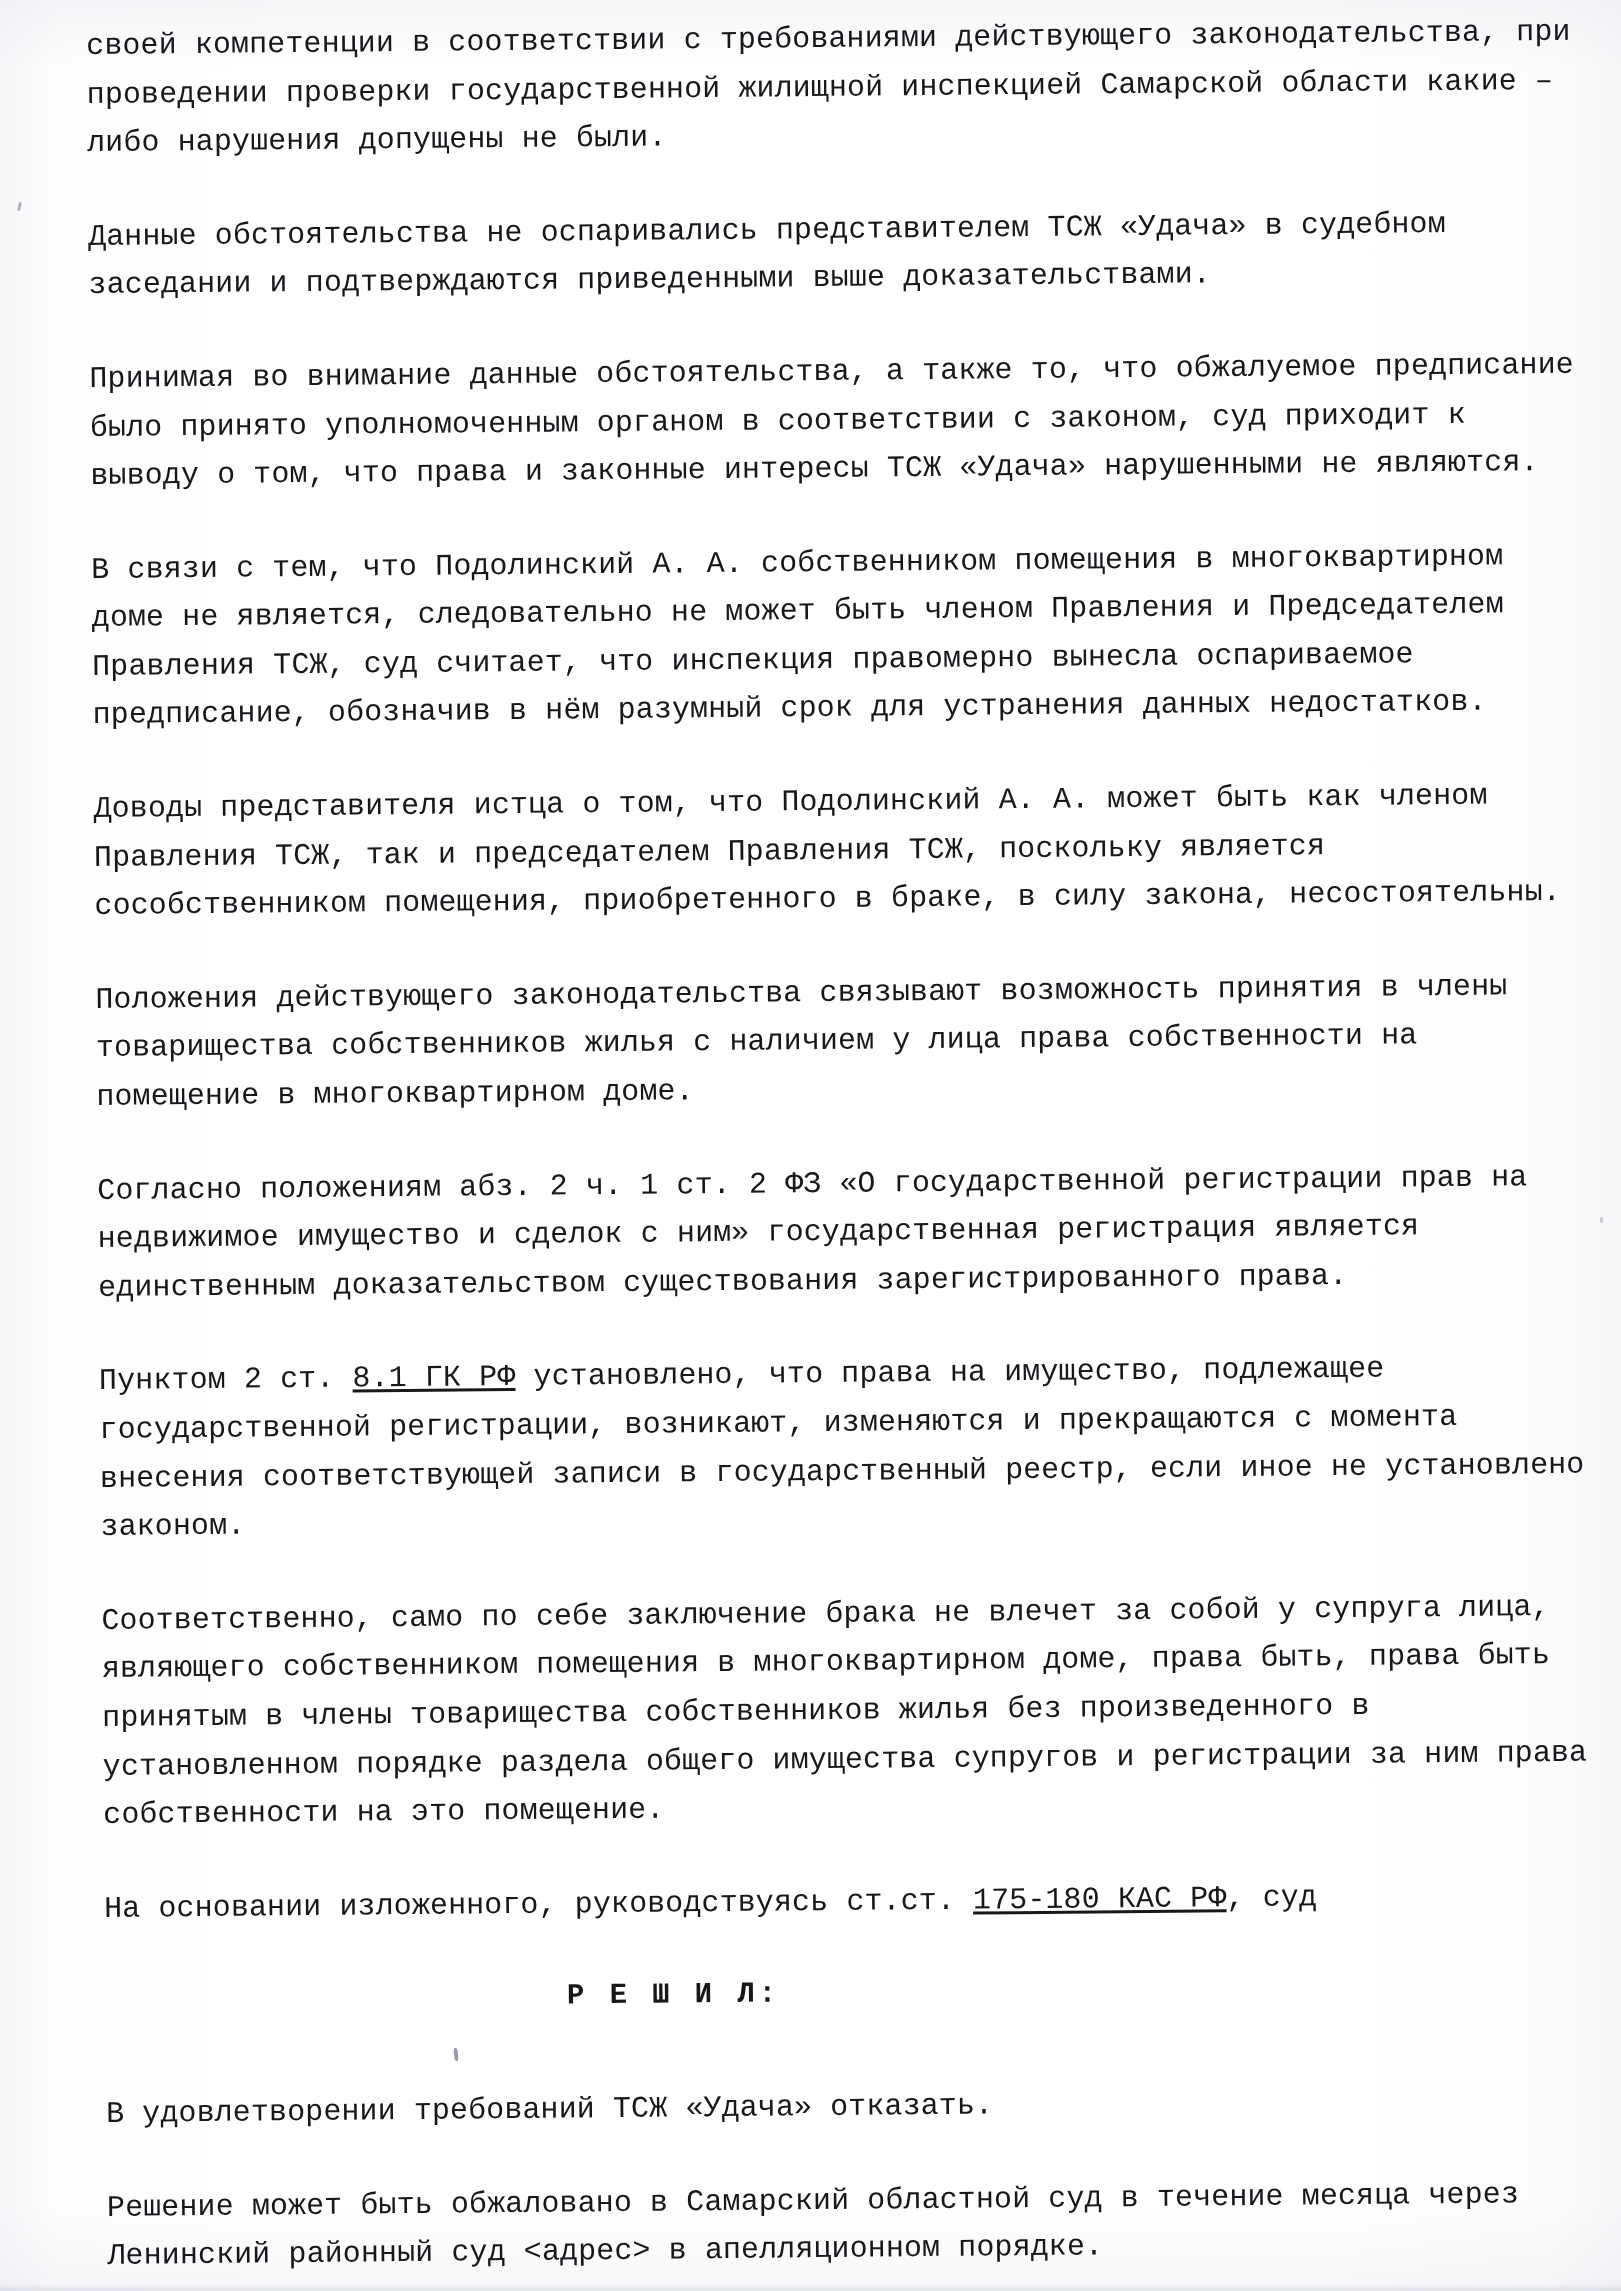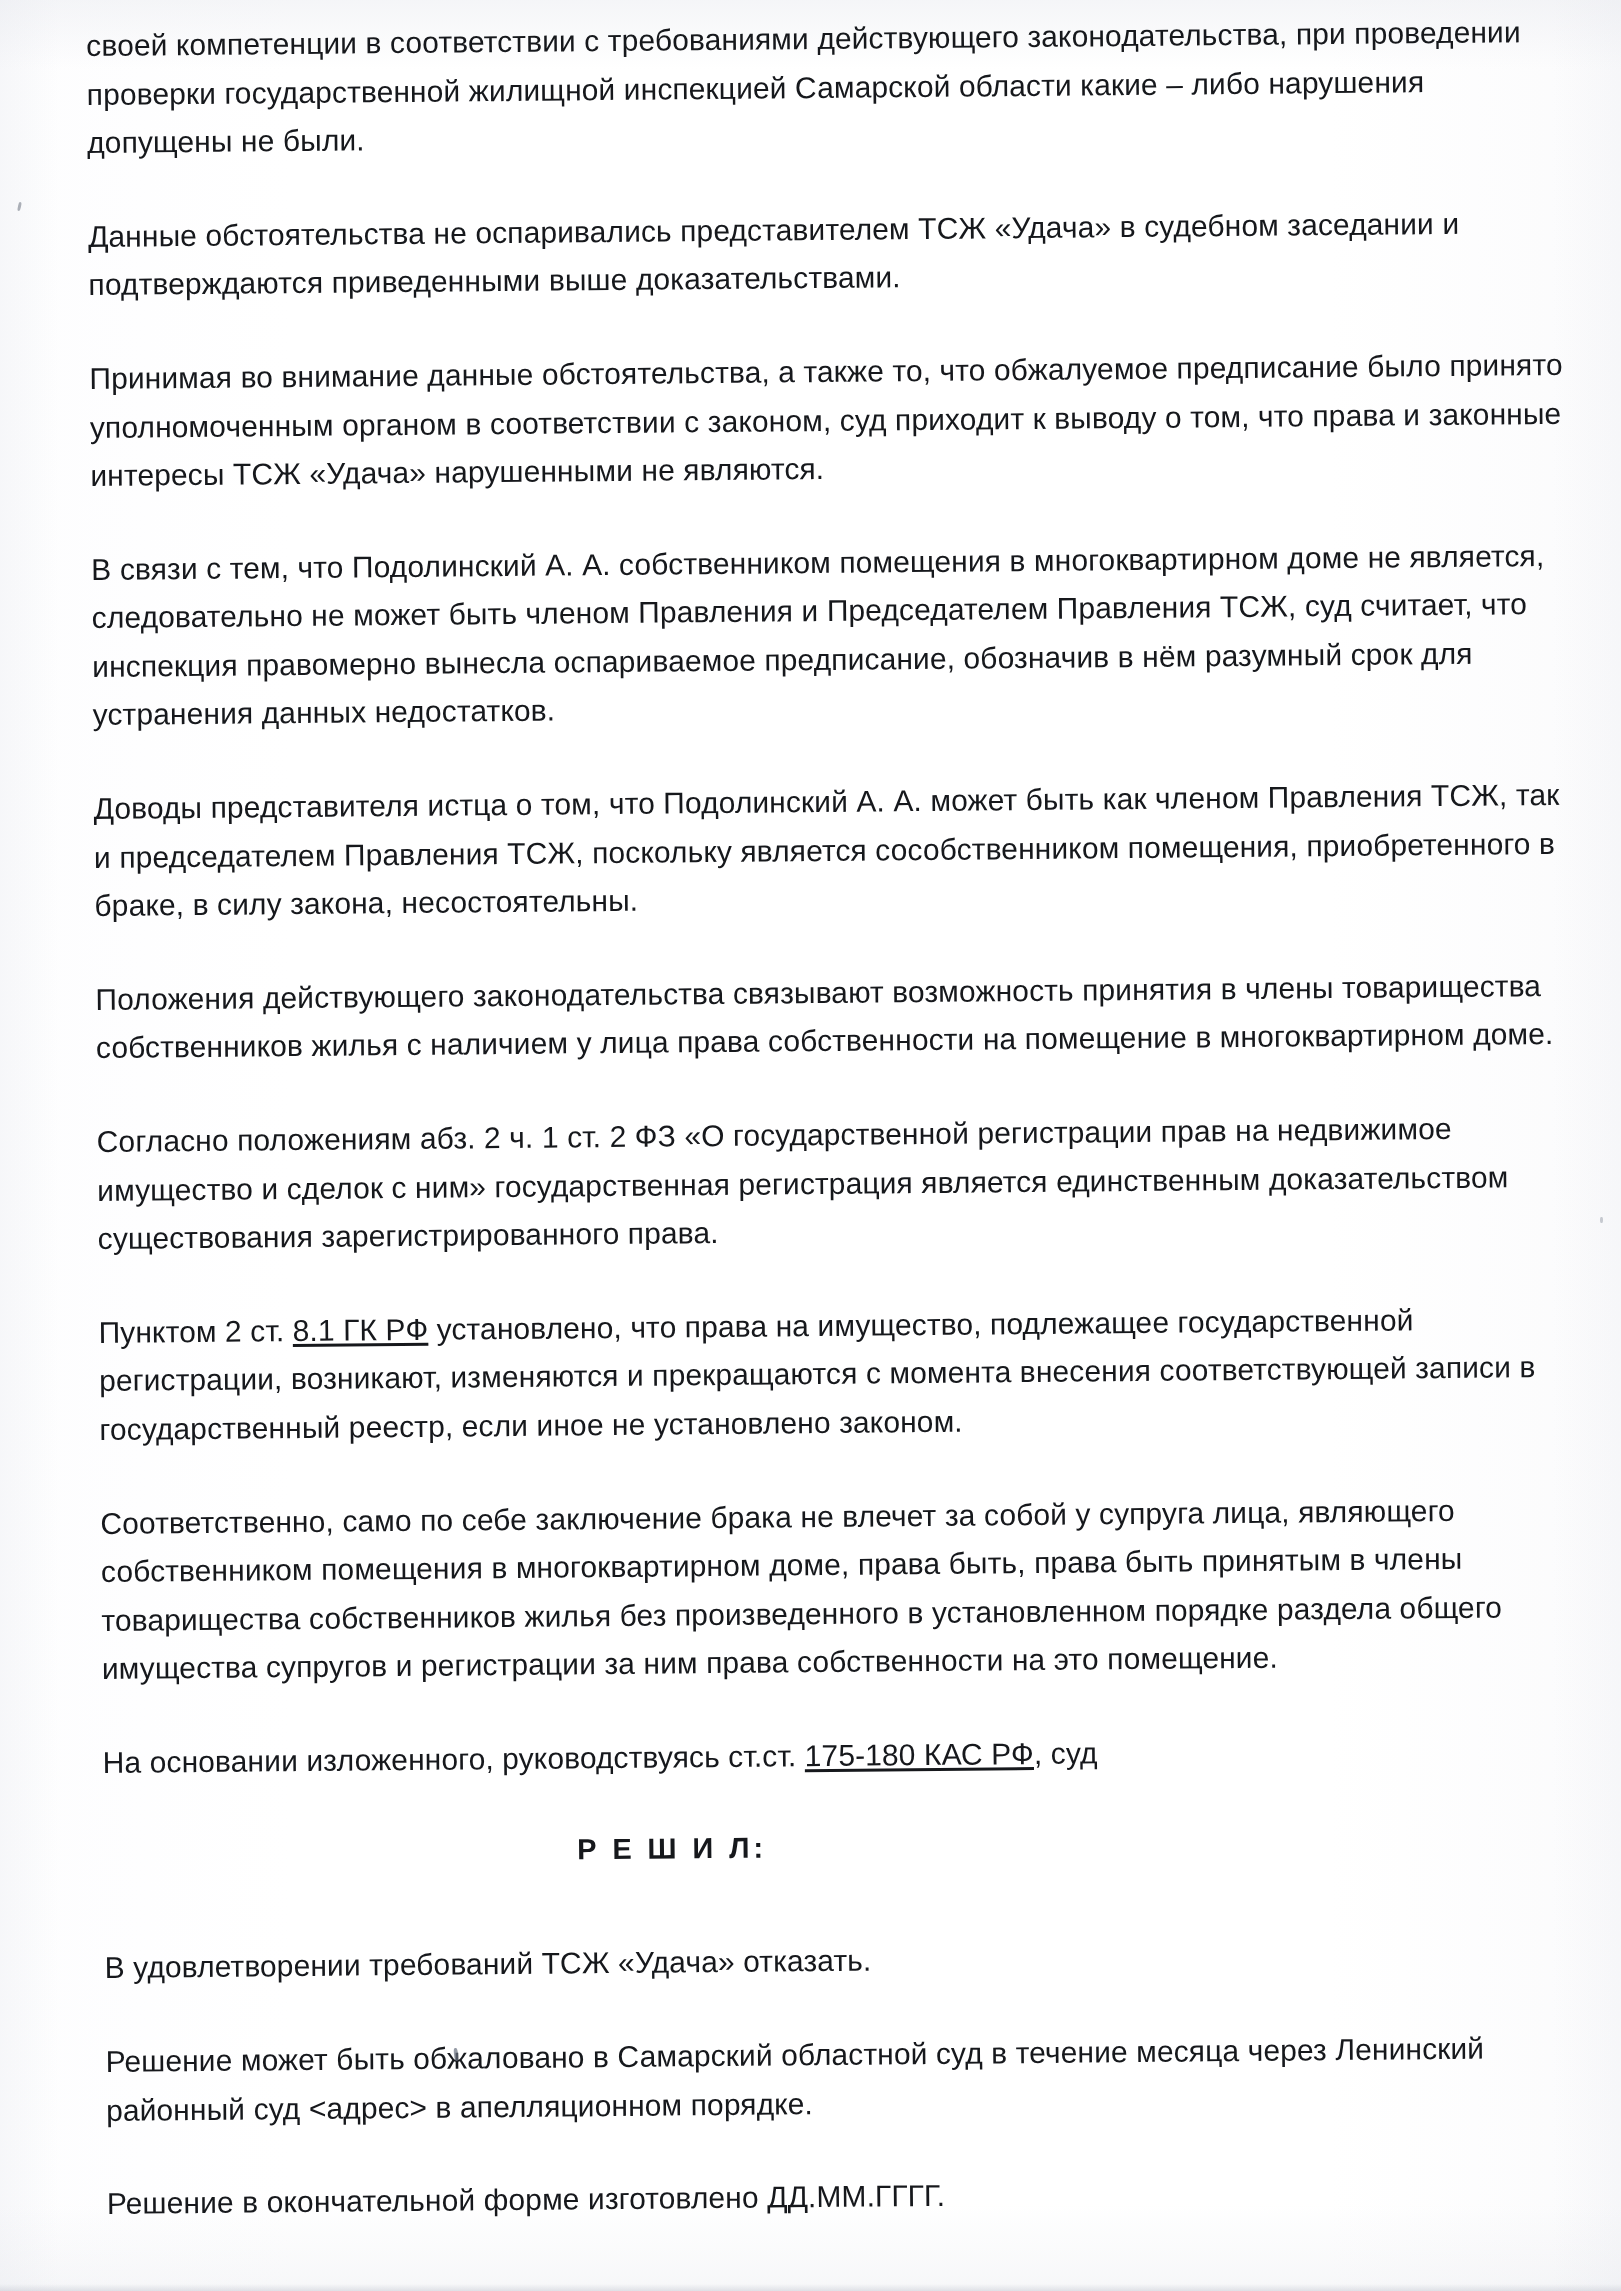--- a/index.html
+++ b/index.html
@@ -8,21 +8,21 @@
     padding: 0;
     background: #ffffff;
   }
 
   .page {
     position: relative;
     width: 1621px;
     height: 2292px;
     background: #ffffff;
     overflow: hidden;
-    font-family: Liberation Sans, sans-serif;
+    font-family: Liberation Mono, monospace;
     color: #16181c;
     
     background-image:
       linear-gradient(to right, #fdfdfe 0%, #ffffff 18%, #ffffff 82%, #fbfbfc 100%);
   }
 
   
   .scan-shade {
     position: absolute;
     inset: 0;

